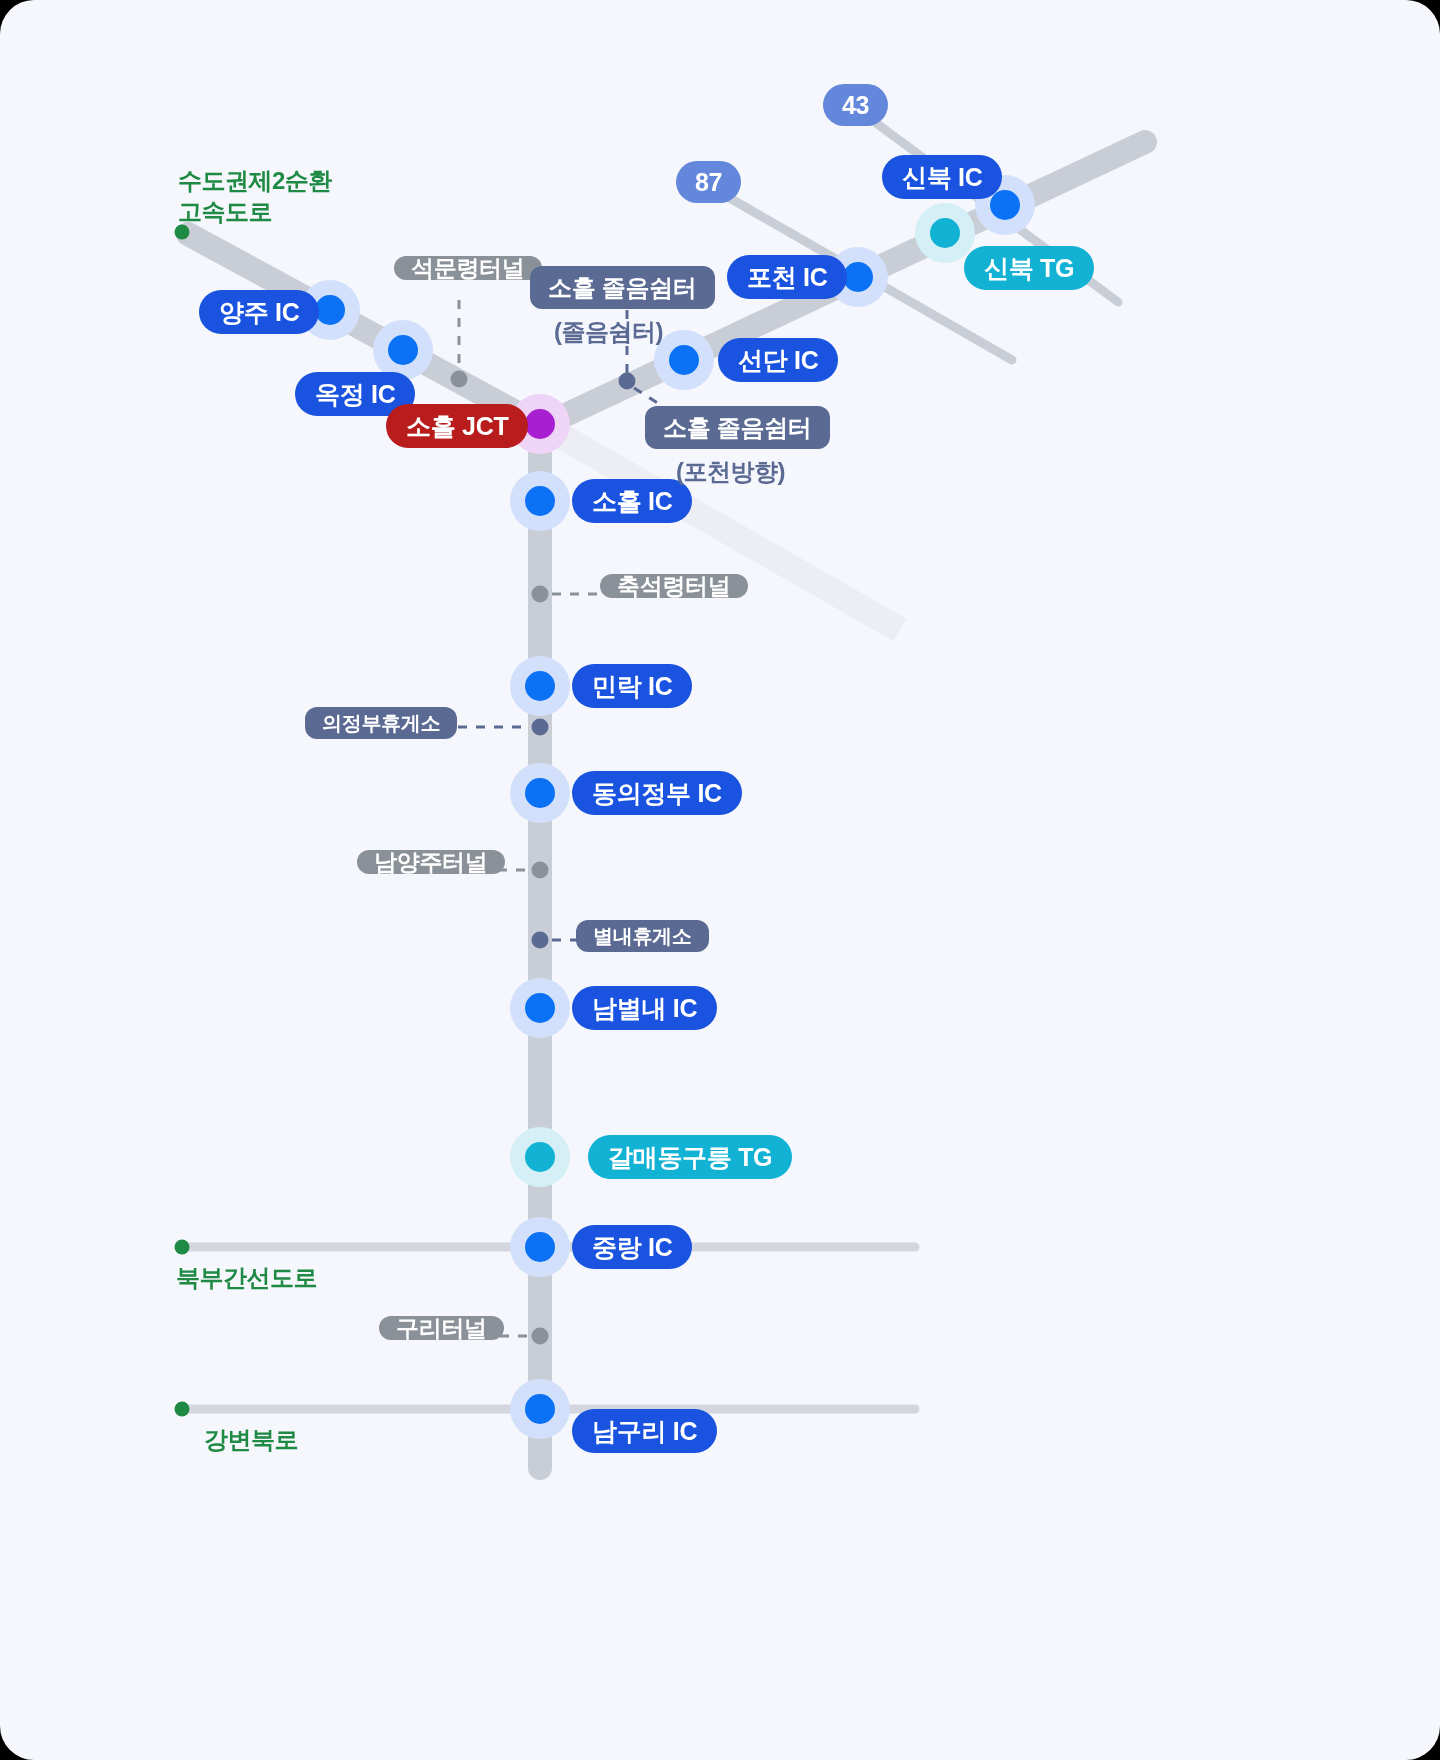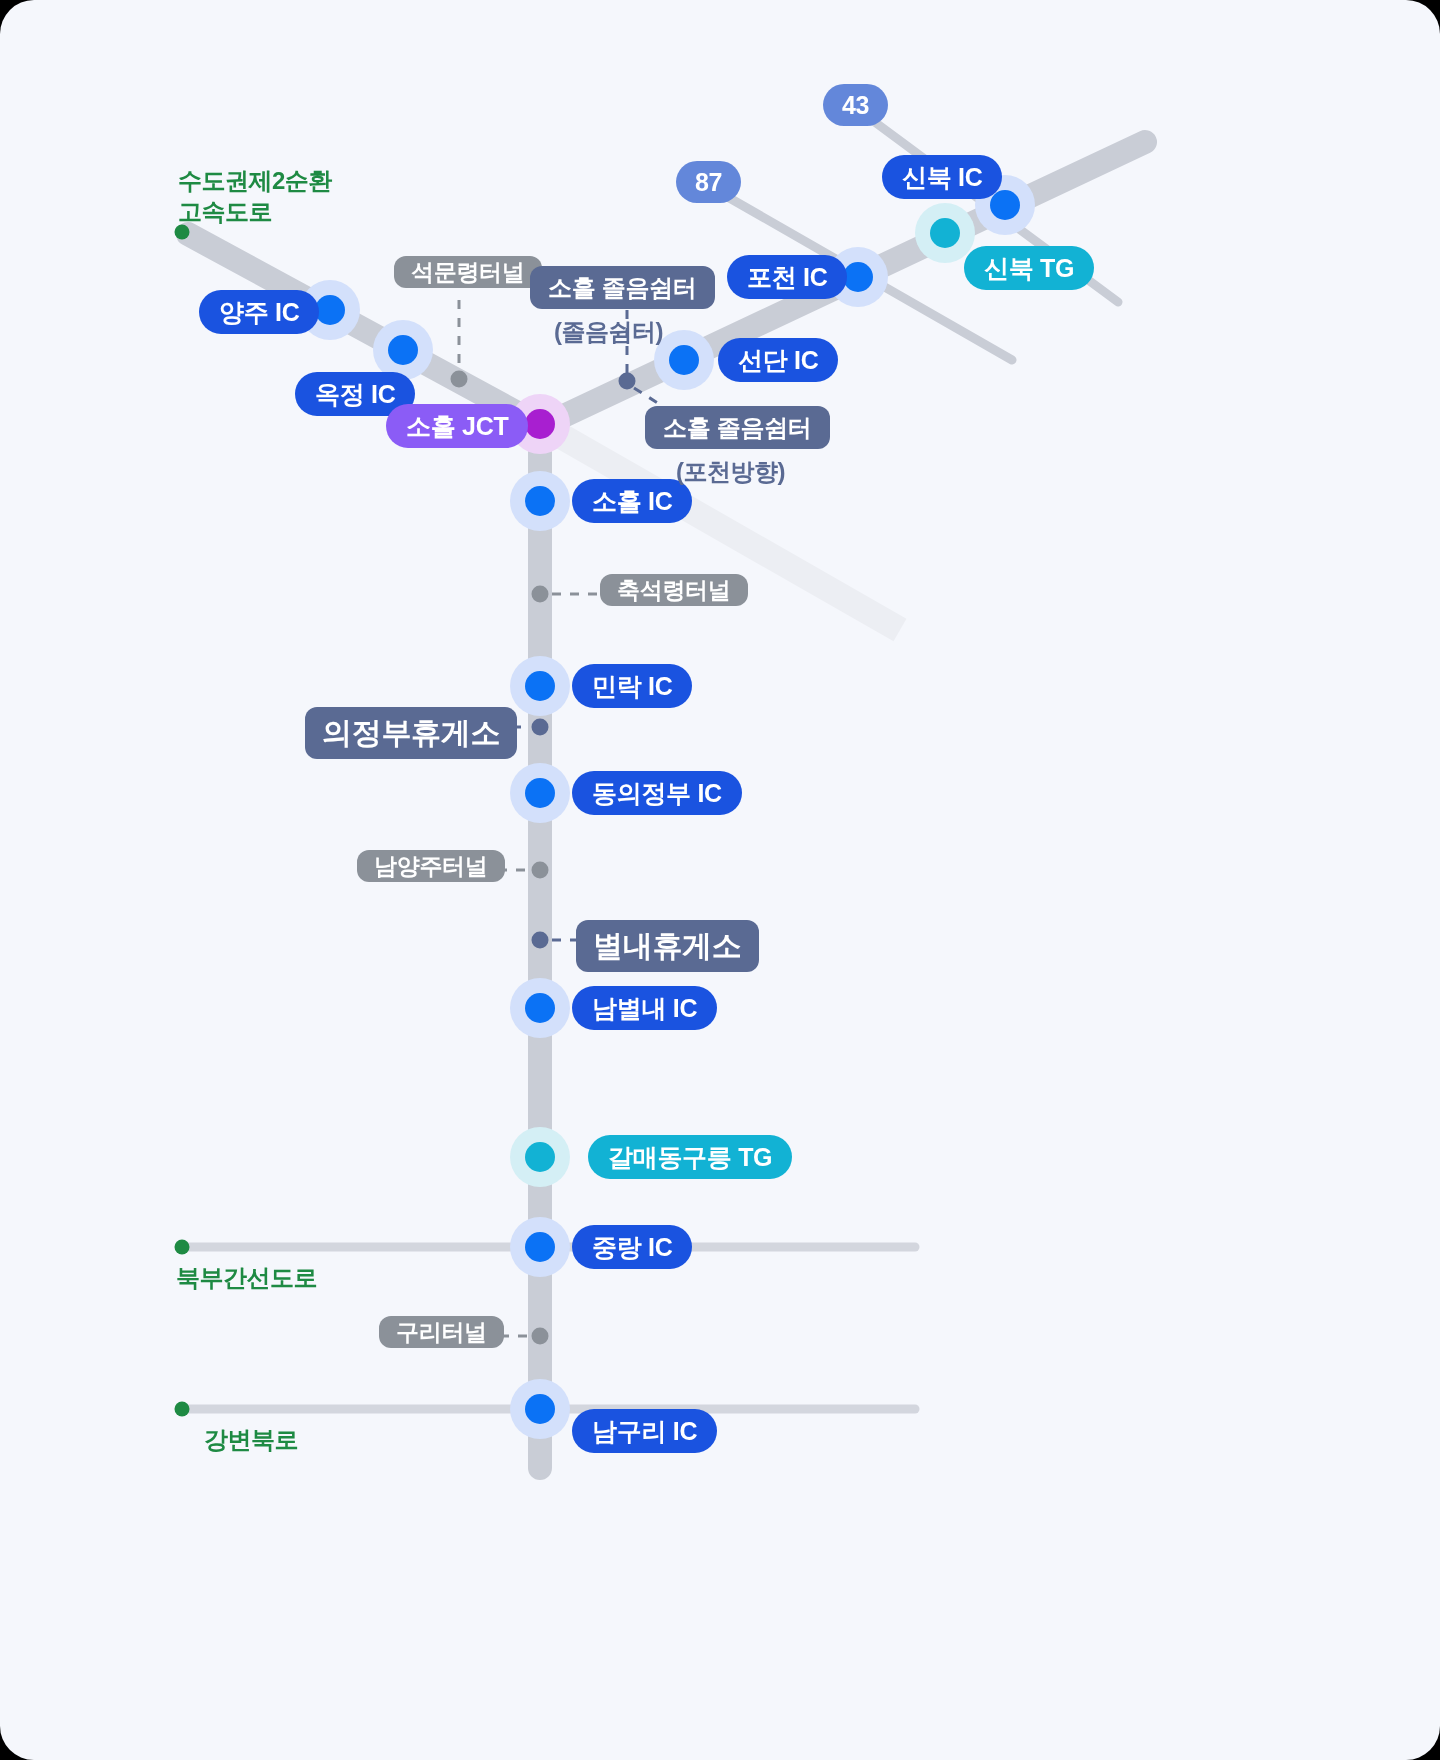--- a/index.html
+++ b/index.html
@@ -7,24 +7,24 @@
   body{width:1440px;height:1760px;font-family:"Liberation Sans","DejaVu Sans",sans-serif;}
   #card{position:absolute;left:0;top:0;width:1440px;height:1760px;background:#f5f7fc;border-radius:34px;overflow:hidden;}
   .layer{position:absolute;left:0;top:0;width:1440px;height:1760px;}
   svg.layer{pointer-events:none;}
 
   
   .pill{position:absolute;display:inline-flex;align-items:center;justify-content:center;
         box-sizing:border-box;white-space:nowrap;font-weight:700;letter-spacing:-0.3px;
         border-radius:999px;color:#fff;}
   .pill.ic{background:#1a53e0;font-size:25px;padding:0 20px;height:44px;}
-  .pill.jct{background:#8b5cf6;font-size:25px;padding:0 20px;height:44px;}
+  .pill.jct{background:#b91c1c;font-size:25px;padding:0 20px;height:44px;}
   .pill.tg{background:#12b2d4;font-size:25px;padding:0 20px;height:44px;}
-  .pill.tunnel{background:#8b9199;font-size:23px;padding:0 17px;height:32px;border-radius:12px;}
-  .pill.rest{background:#5a6a93;font-size:30px;padding:0 17px;height:52px;border-radius:12px;}
+  .pill.tunnel{background:#8b9199;font-size:23px;padding:0 17px;height:24px;border-radius:12px;}
+  .pill.rest{background:#5a6a93;font-size:20px;padding:0 17px;height:32px;border-radius:12px;}
   .pill.route{background:#6387da;font-size:25px;padding:16px 19px;height:42px;}
   .pill.shoulder{background:#5a6a93;font-size:24px;padding:0 18px;height:43px;border-radius:12px;}
 
   
   .greentext{position:absolute;color:#1e8a43;font-weight:700;font-size:24px;line-height:1.3;
              letter-spacing:-0.5px;white-space:pre-line;}
   .subtext{position:absolute;color:#5a6a93;font-weight:700;font-size:24px;white-space:nowrap;
            letter-spacing:-0.5px;}
 
   

